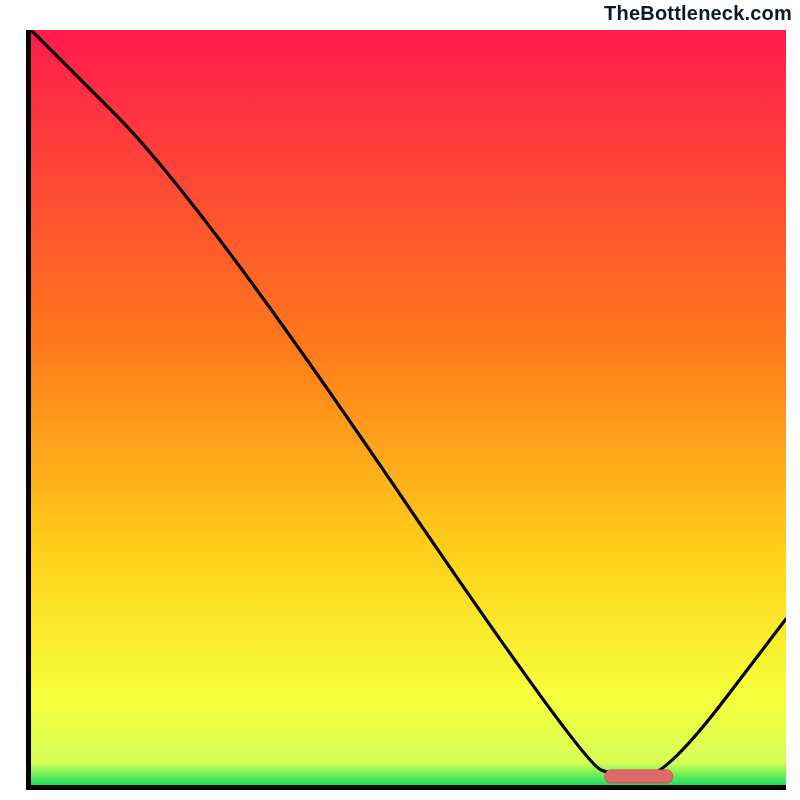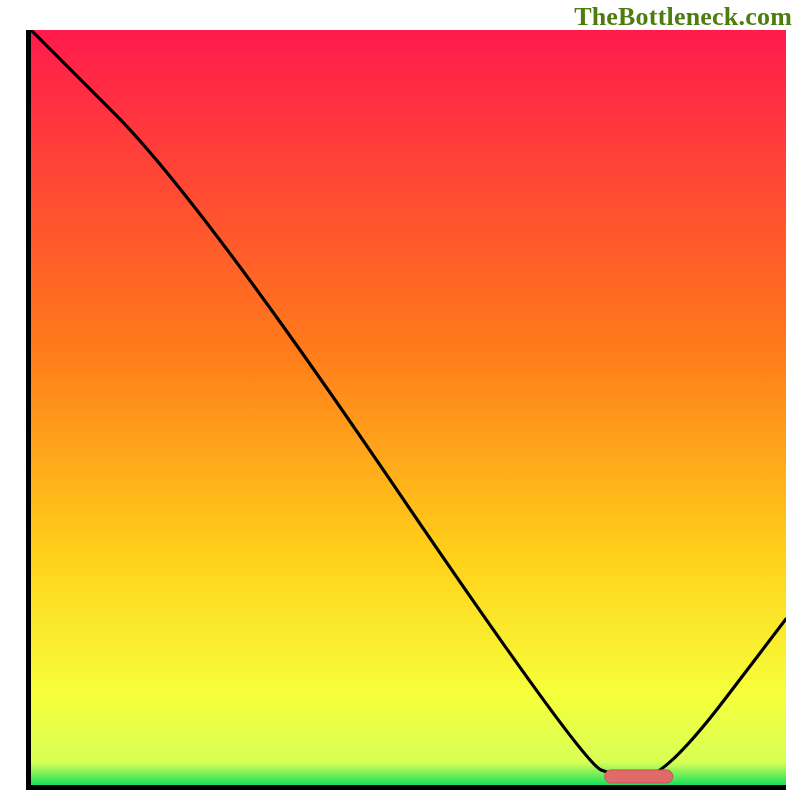--- a/index.html
+++ b/index.html
@@ -12,26 +12,25 @@
   }
   .wrap {
     position: relative;
     width: 800px;
     height: 800px;
   }
   .watermark {
     position: absolute;
     top: 2px;
     right: 8px;
-    font-size: 26px;
+    font-size: 20px;
     font-weight: 600;
-    color: #4d7c0f;
+    color: #0f172a;
     letter-spacing: 0.2px;
     user-select: none;
-    font-family: Liberation Serif, serif;
   }
   .axes {
     position: absolute;
     left: 26px;
     top: 30px;
     width: 760px;
     height: 760px;
     box-sizing: border-box;
     border-left: 5px solid #000;
     border-bottom: 5px solid #000;

